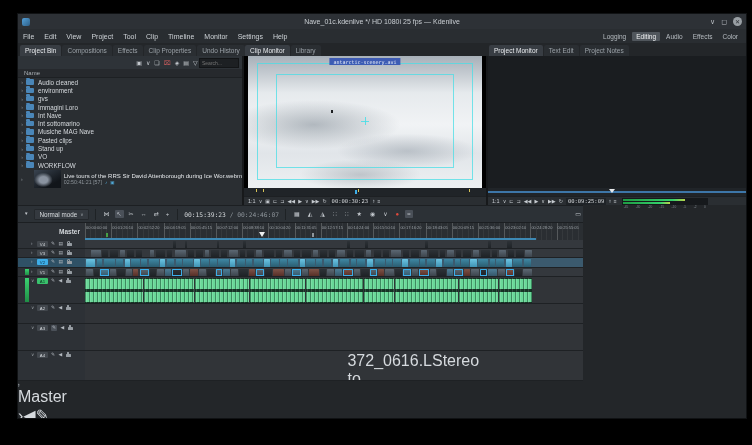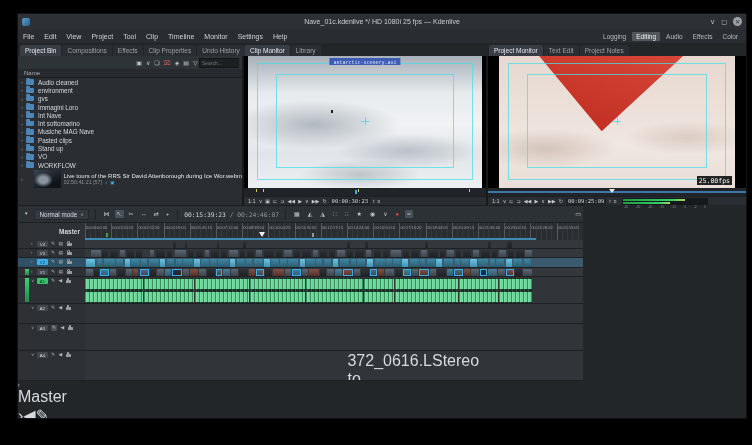--- a/index.html
+++ b/index.html
@@ -343,30 +343,20 @@
           <span class="tcode">00:00:30:23</span>
           <span class="spin">
             <span>▴</span>
             <span>▾</span>
           </span>
           <span class="tbtn">≡</span>
         </div>
     </div>
 
     <div class="mon" style="left:470px;width:258px">
-      <div class="mvid" style="left:0;width:258px">
-        <div class="scene ice" style="left:11px;right:11px">
-          <div class="bow"></div>
-          <div class="sg" style="left:4%;top:5%;right:4%;bottom:6%"></div>
-          <div class="sg" style="left:12%;top:14%;right:12%;bottom:15%"></div>
-          <div class="cross" style="left:50%;top:46%;width:1px;height:8px"></div>
-          <div class="cross" style="left:48.5%;top:49%;width:8px;height:1px"></div>
-          <div class="fps">25.00fps</div>
-        </div>
-      </div>
       <div class="seek" style="top:132px;width:258px">
         <div class="seekline" style="width:100%"></div>
         <div class="seektri" style="left: calc(48% - 3px);"></div>
       </div>
       <div class="mctl" style="top:140px;width:258px">
           <span class="tlabel">1:1</span>
           <span class="tbtn">∨</span>
           <span class="tbtn">⊏</span>
           <span class="tbtn">⊐</span>
           <span class="tbtn">◀◀</span>

